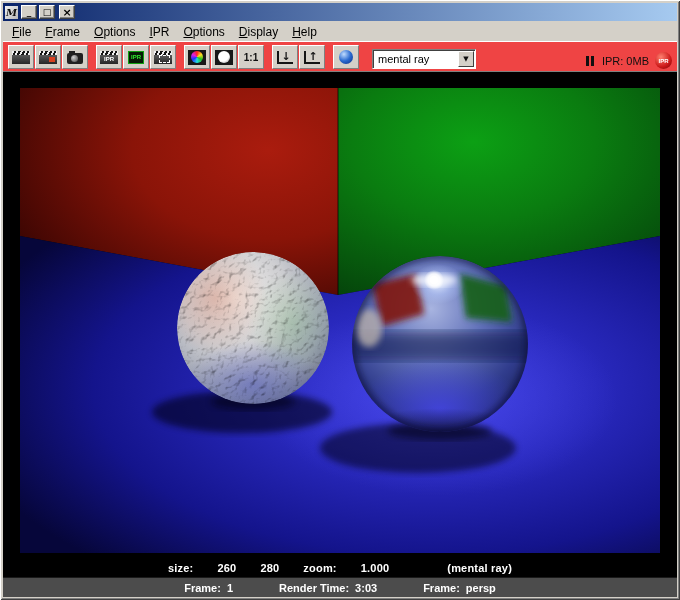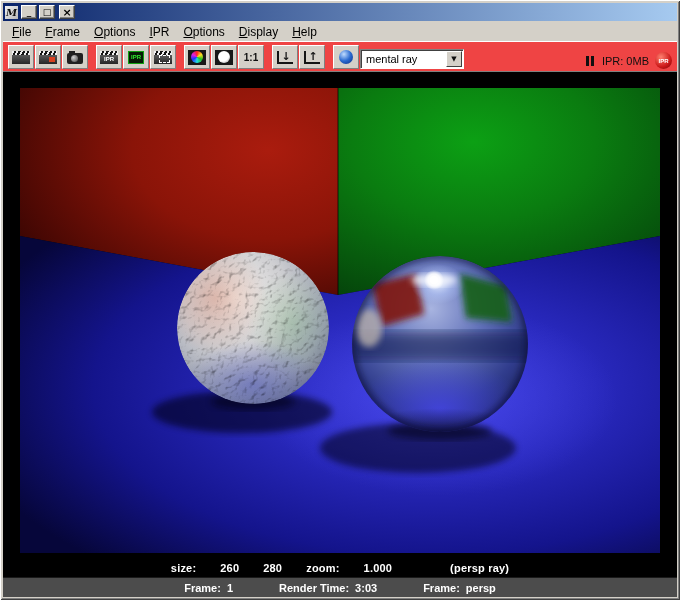--- a/index.html
+++ b/index.html
@@ -74,21 +74,21 @@
   .alpha-circle{width:12px;height:12px;border-radius:50%;
     background:radial-gradient(circle at 40% 35%,#ffffff 55%,#8a8a8a);}
   .one2one{font-size:10px;font-weight:bold;color:#101010;}
   .tray{width:16px;height:13px;border-left:2px solid #141414;border-bottom:2px solid #141414;
     display:flex;align-items:center;justify-content:center;
     font-family:"DejaVu Sans",sans-serif;font-size:11px;font-weight:bold;color:#141414;line-height:1;}
   .globe{width:14px;height:14px;border-radius:50%;
     background:radial-gradient(circle at 35% 30%,#c0dcff,#2a6ad0 50%,#082a80);}
   
   .dropdown{
-    width:104px;height:20px;margin-left:0;background:#ffffff;position:relative;
+    width:104px;height:20px;margin-left:12px;background:#ffffff;position:relative;
     border:1px solid;border-color:#808080 #ffffff #ffffff #808080;
     box-shadow:inset 1px 1px 0 #404040;
     display:flex;align-items:center;font-size:11px;color:#000;padding-left:5px;
   }
   .dd-btn{
     position:absolute;right:1px;top:1px;bottom:1px;width:16px;background:#d4d0c8;
     border:1px solid;border-color:#ffffff #404040 #404040 #ffffff;
     display:flex;align-items:center;justify-content:center;
     font-family:"DejaVu Sans",sans-serif;font-size:7px;color:#101010;
   }
@@ -337,21 +337,21 @@
         </g>
       </svg>
     </div>
 
     <div class="size-line">
       <span>size:</span>
       <span>260</span>
       <span>280</span>
       <span>zoom:</span>
       <span>1.000</span>
-      <span class="renderer-note">(persp ray)</span>
+      <span class="renderer-note">(mental ray)</span>
     </div>
   </div>
 
   <div class="frame-strip">
     <span class="pair">
       <span>Frame:</span>
       <span>1</span>
     </span>
     <span class="pair">
       <span>Render Time:</span>

